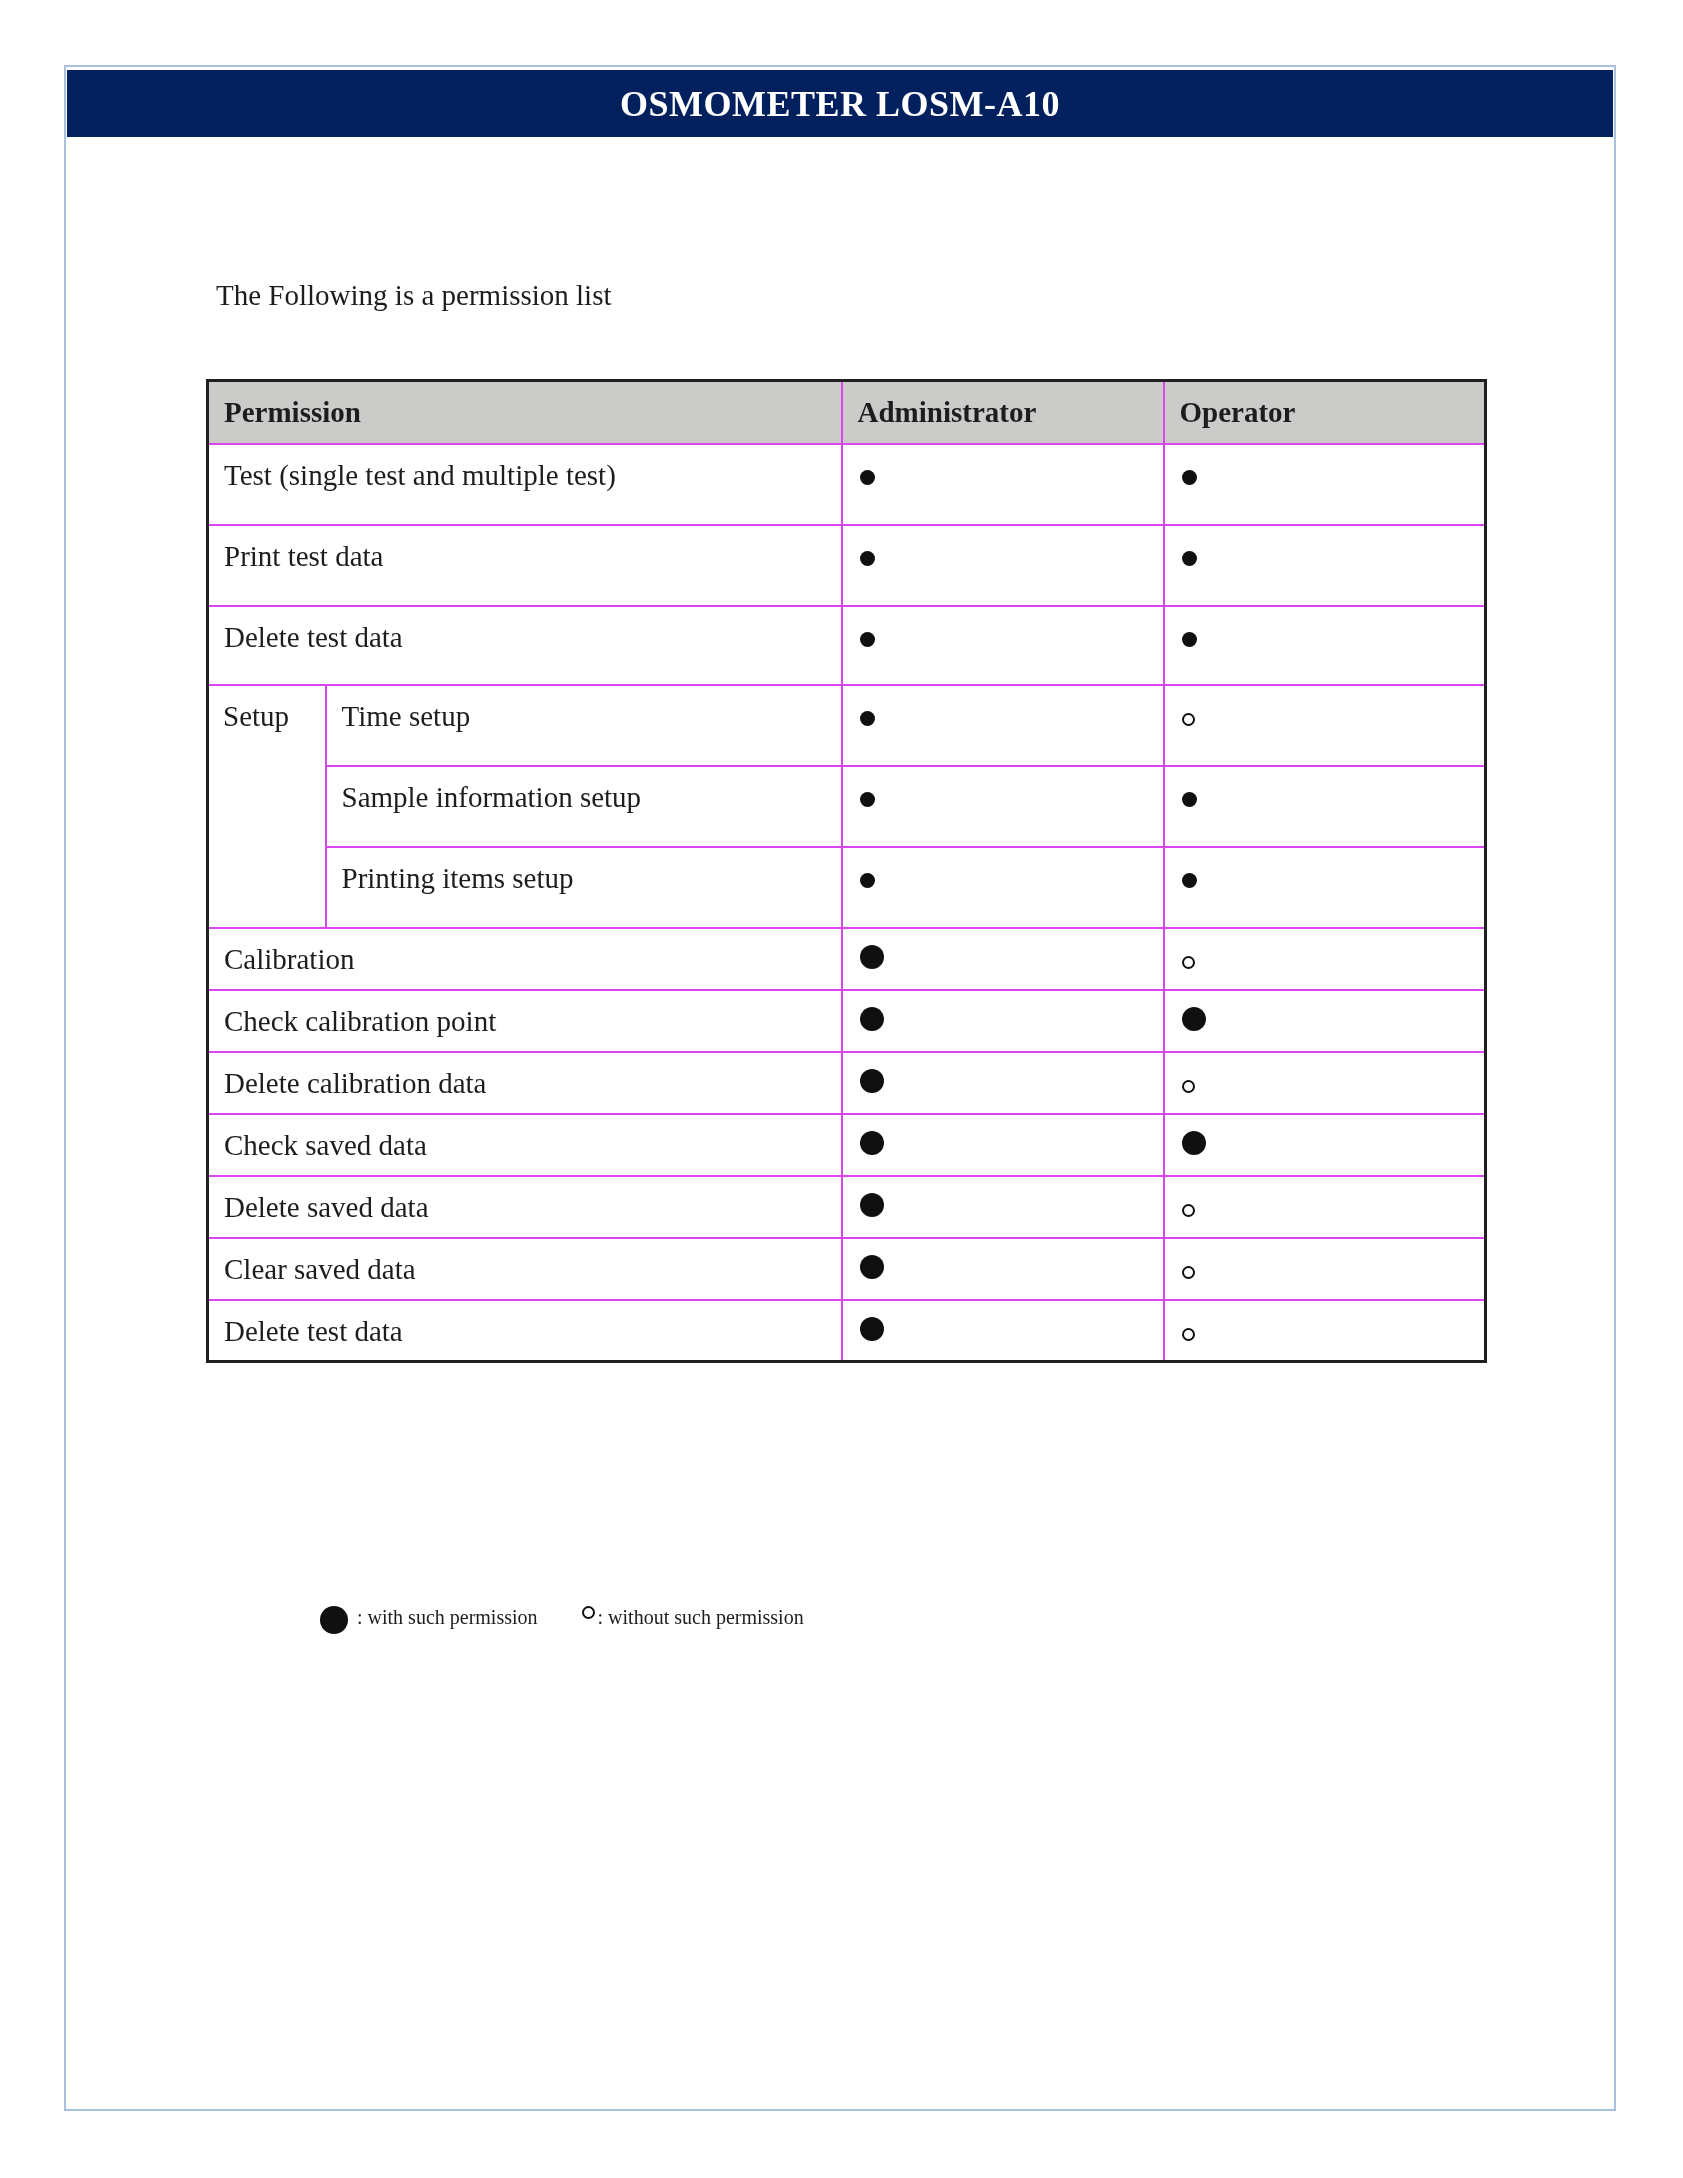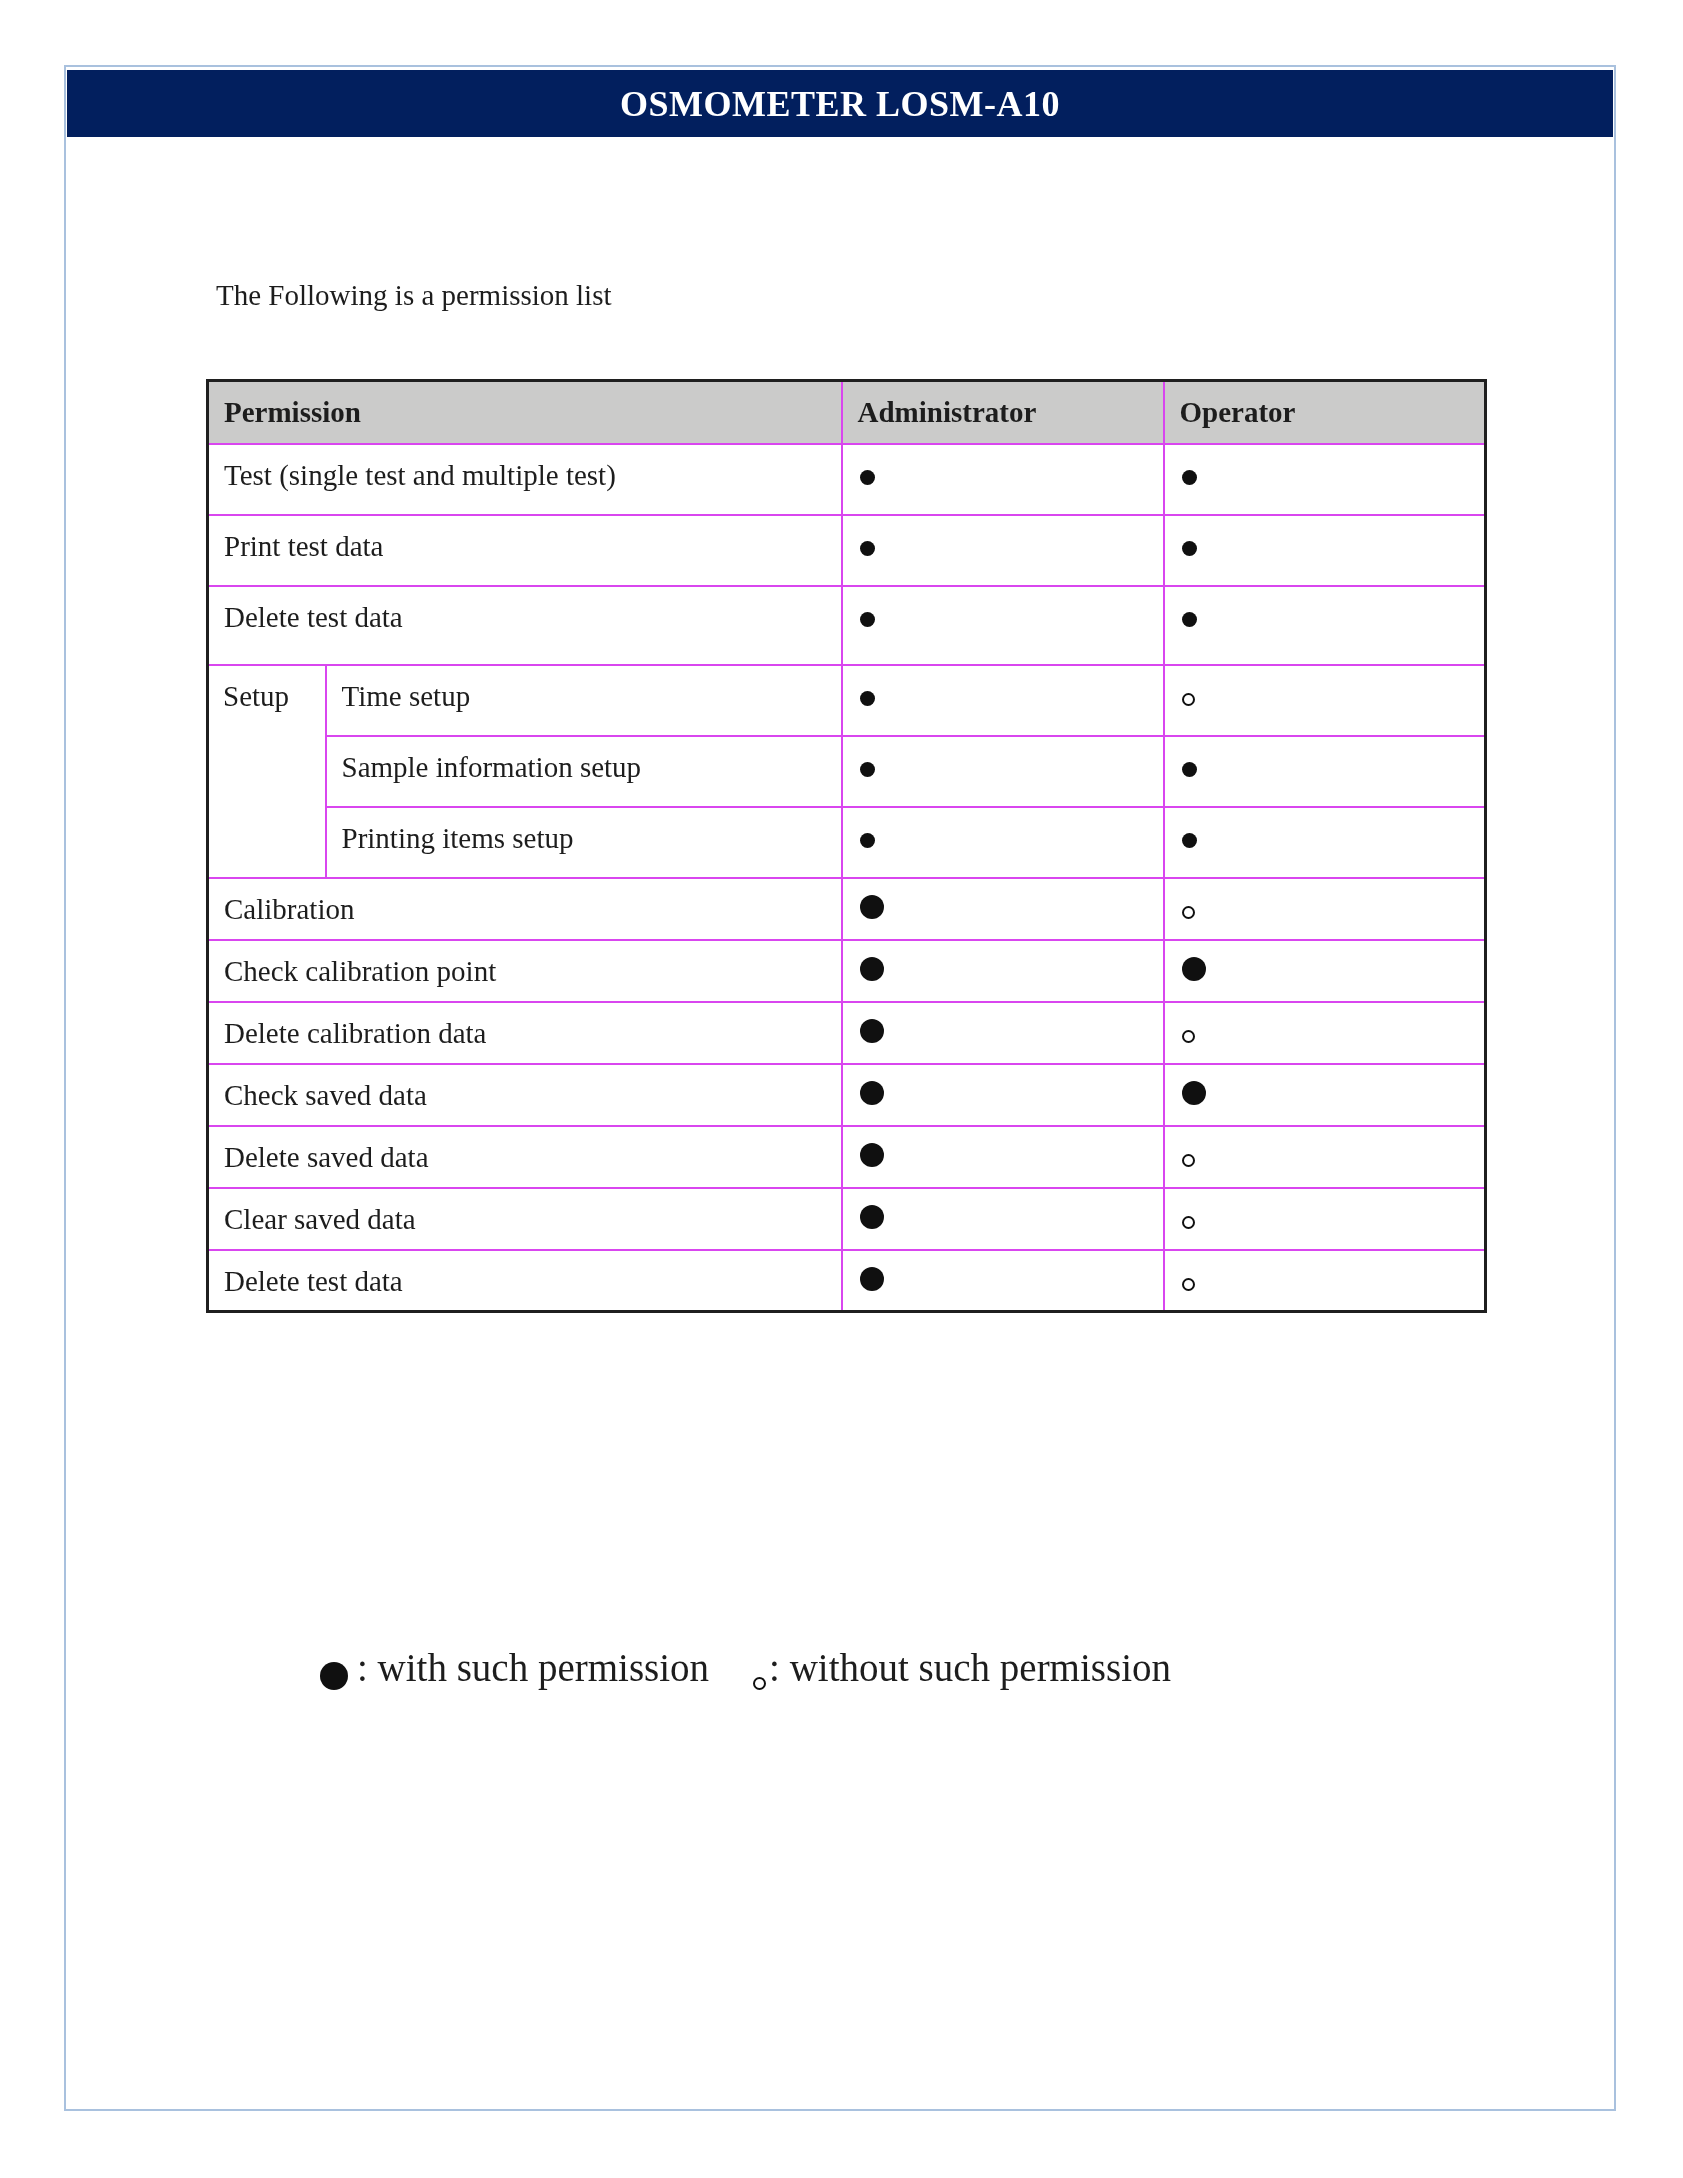--- a/index.html
+++ b/index.html
@@ -28,28 +28,28 @@
   }
   table.perm td{
     border:2px solid #d946ef;vertical-align:top;
     padding:9px 6px 0 15px;line-height:42px;overflow:hidden;
   }
   table.perm td.hdr{
     background:#cbcbca;font-weight:bold;
   }
   table.perm td.group-cell{padding-left:14px;margin-top:48px;}
   table.perm td.mark-cell{padding:9px 0 0 17px;}
-  .h64{height:63px;} .h66{height:71px;} .h80{height:79px;} .h63{height:62px;}
+  .h64{height:63px;} .h66{height:81px;} .h80{height:79px;} .h63{height:62px;}
   .mark{display:inline-block;border-radius:50%;box-sizing:border-box;}
   .mark-filled-small{width:15px;height:15px;background:#101010;margin-top:16px;}
   .mark-open-small{width:13px;height:13px;border:2px solid #101010;background:#ffffff;margin-top:12px;}
   .mark-filled-large{width:24px;height:24px;background:#101010;margin-top:2px;}
   .legend{
     position:absolute;left:320px;top:1606px;height:40px;
-    display:flex;align-items:flex-end;font-size:39px;margin-top:44px;
+    display:flex;align-items:flex-start;font-size:20px;
   }
   .legend .mark{margin-top:0;}
   .legend .disc-large{width:28px;height:28px;background:#101010;margin-right:9px;}
   .legend .circle-small{width:13px;height:13px;border:2px solid #101010;background:#fff;margin-right:3px;}
   .legend .legend-gap{display:inline-block;width:44px;}
   .page-number{
     position:absolute;left:0;top:2008px;width:1683px;text-align:center;
     font-family:"Liberation Sans","DejaVu Sans",sans-serif;font-size:28px;color:#1d1d1d;
   }
 </style>

